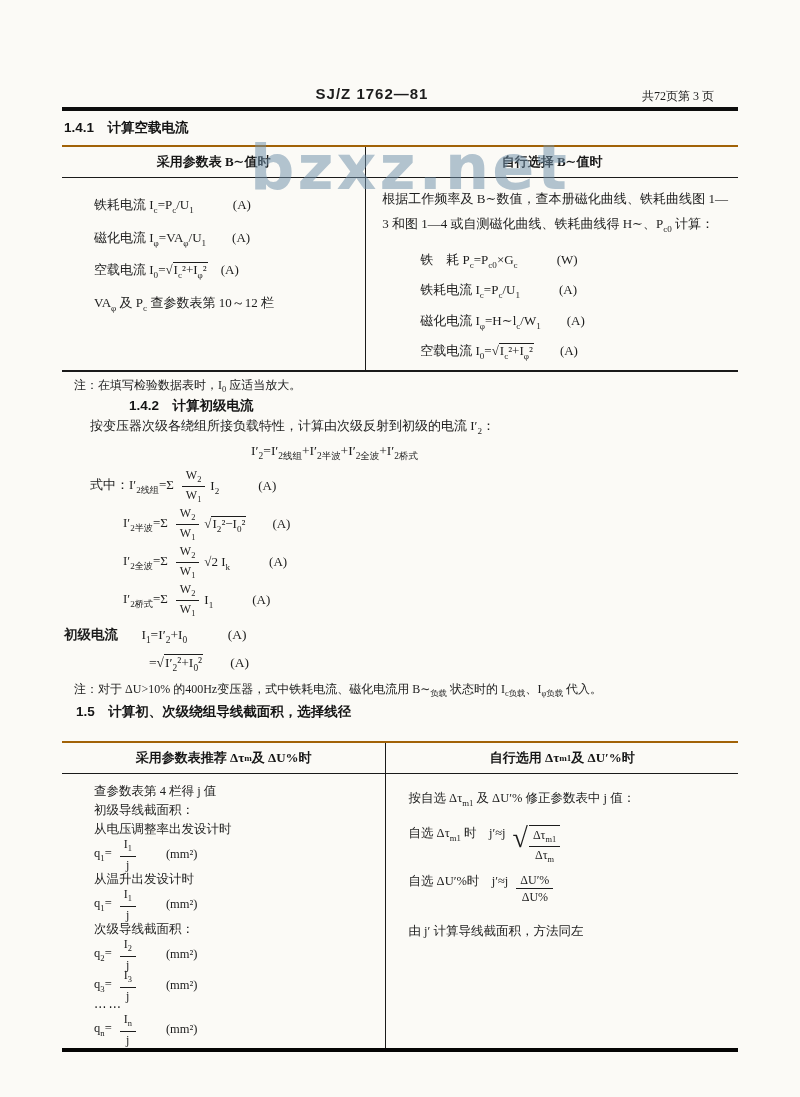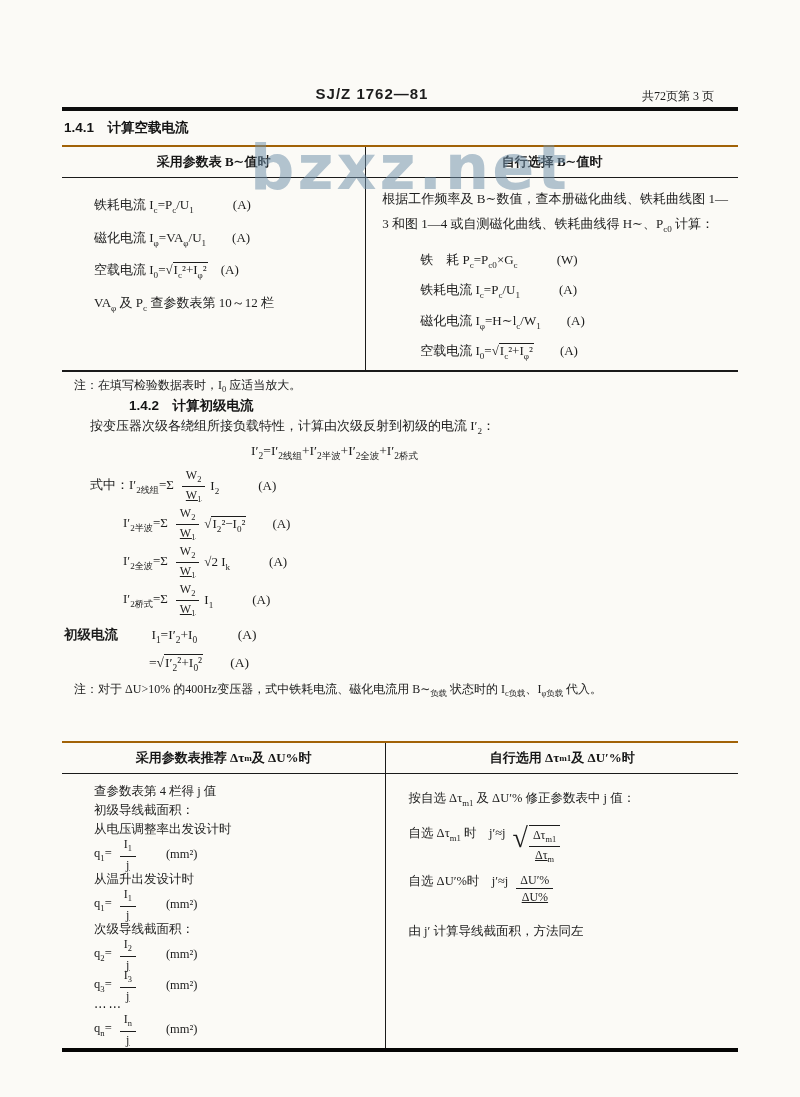--- a/index.html
+++ b/index.html
@@ -53,24 +53,24 @@
     text-align:center; font-size:13.5px; }
 
   .shizhong { position:absolute; top:468px; left:90px; }
   .feq { display:flex; align-items:center; height:37px; margin-bottom:1px; font-size:13px; white-space:nowrap; }
   .feq.ind { margin-left:33px; }
   .fpart { margin-right:3px; }
 
   .frac { display:inline-flex; flex-direction:column; align-items:center;
     vertical-align:middle; margin:0 5px; font-size:12px; line-height:1.2; }
   .frac .num { padding:0 4px 1px; border-bottom:1.2px solid #1c1c1c; text-align:center; }
-  .frac .den { padding:1px 4px 0; text-align:center;text-decoration:underline; }
+  .frac .den { padding:1px 4px 0; text-align:center; }
 
   .primary1 { position:absolute; top:626px; left:64px; font-size:13.5px; }
-  .primary1 .plabel { font-weight:bold; margin-right:30px;
+  .primary1 .plabel { font-weight:bold; margin-right:20px;
     font-family:"Liberation Sans","DejaVu Sans",sans-serif; }
   .primary2 { position:absolute; top:654px; left:149px; font-size:13.5px; }
 
   
   .tdl2 { padding:8px 4px 0 32px; font-size:12.5px; }
   .tdl2 .tline { line-height:19px; white-space:nowrap; }
   .tdl2 .feq2 { display:flex; align-items:center; height:31px; white-space:nowrap; }
   .tdl2 .dots { line-height:13px; letter-spacing:2px; }
   .tdr2 { padding:14px 8px 0 22px; font-size:12.5px; }
   .tdr2 .tline { line-height:20px; }
@@ -161,20 +161,21 @@
   </div>
 
   <div class="primary1">
     <span class="plabel">初级电流</span>
     <span>I<sub>1</sub>=I′<sub>2</sub>+I<sub>0</sub>　　　(A)</span>
   </div>
   <div class="primary2">=√<span class="ov">I′<sub>2</sub>²+I<sub>0</sub>²</span>　　(A)</div>
 
   <div class="note note2">注：对于 ΔU&gt;10% 的400Hz变压器，式中铁耗电流、磁化电流用 B∼<sub>负载</sub> 状态时的 I<sub>c负载</sub>、I<sub>φ负载</sub> 代入。</div>
 
+  <div class="heading h15">1.5　计算初、次级绕组导线截面积，选择线径</div>
 
   <div class="tbl tbl2">
     <div class="th cell-l">采用参数表推荐 Δτ<sub>m</sub> 及 ΔU%时</div>
     <div class="th">自行选用 Δτ<sub>m1</sub> 及 ΔU′%时</div>
 
     <div class="td tdl2 cell-l">
       <div class="tline">查参数表第 4 栏得 j 值</div>
       <div class="tline">初级导线截面积：</div>
       <div class="tline">从电压调整率出发设计时</div>
       <div class="feq2">

